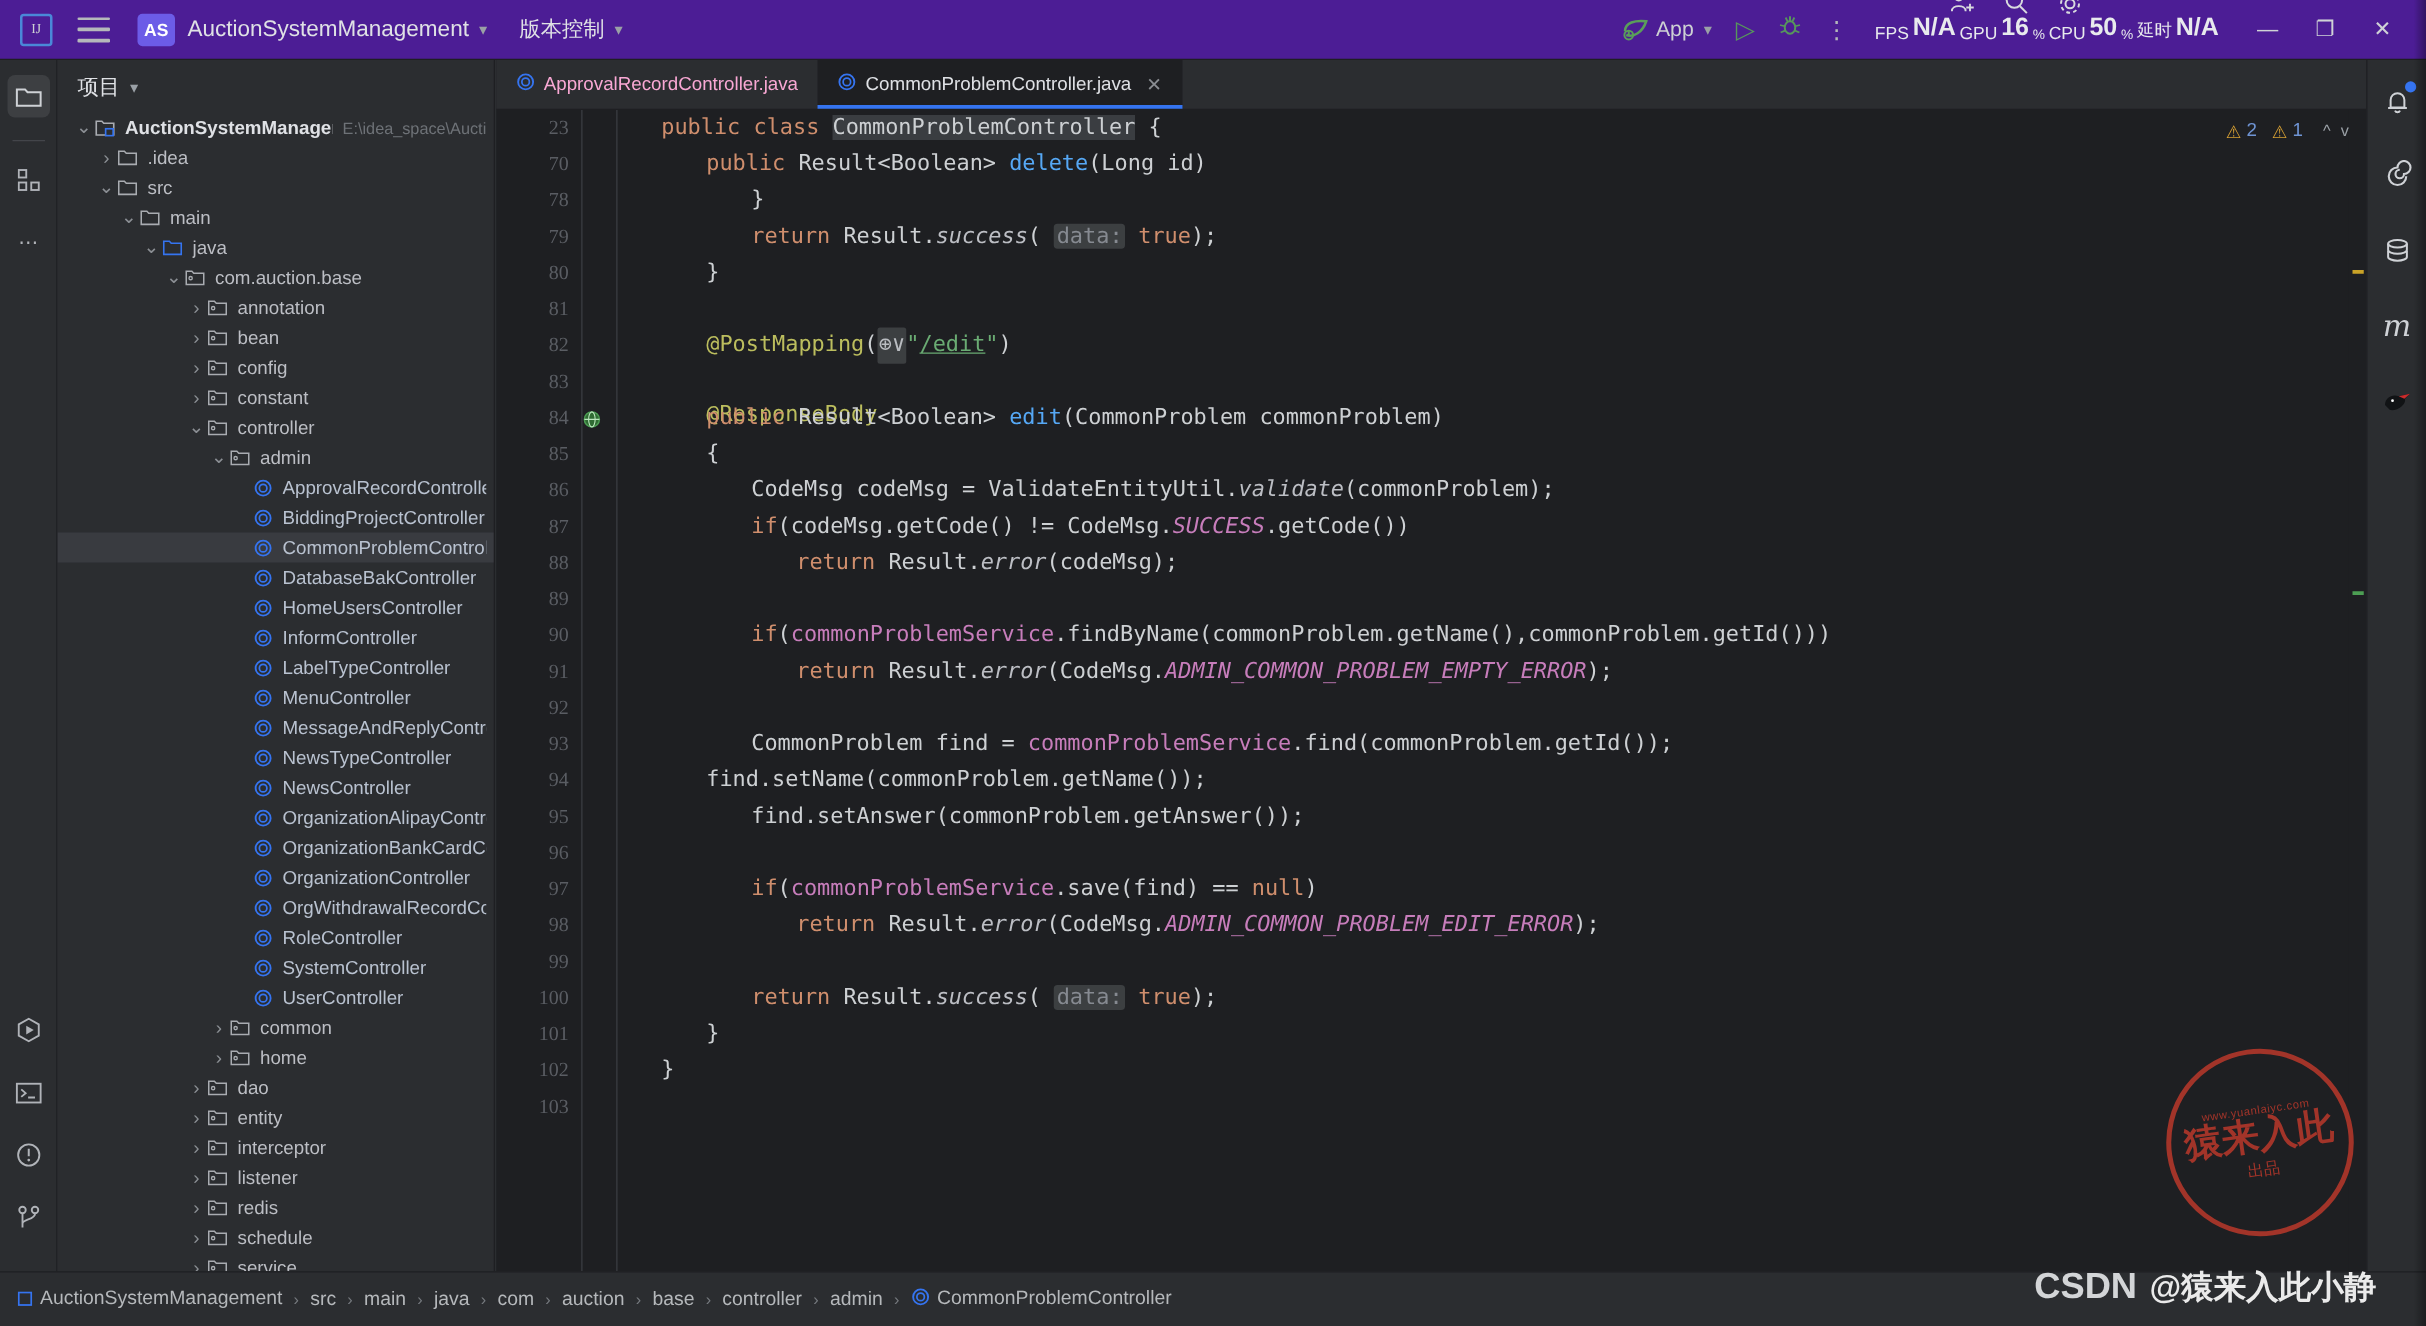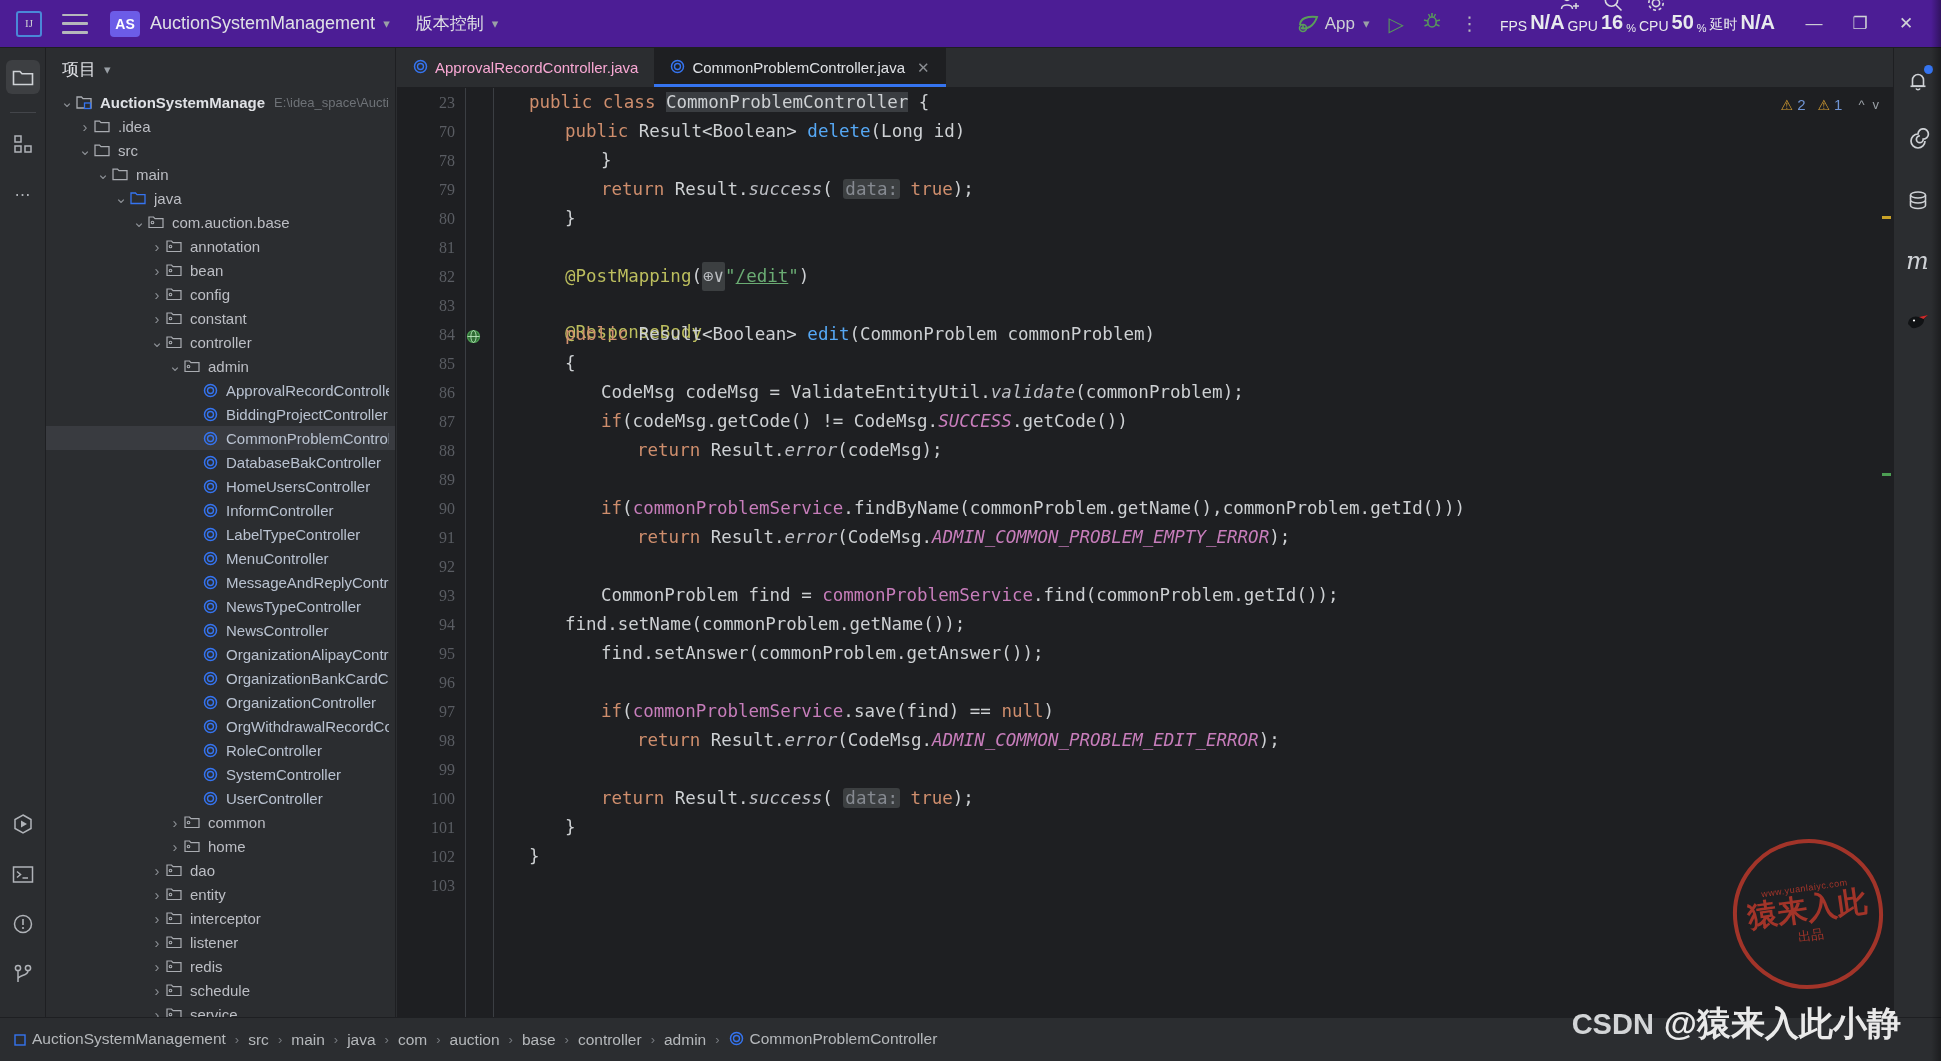--- a/index.html
+++ b/index.html
@@ -136,21 +136,21 @@
   #stamp { position:absolute; right:58px; bottom:72px; width:150px; height:150px;
     border:4px solid #c0392b; border-radius:50%; opacity:.82;
     display:flex; flex-direction:column; align-items:center; justify-content:center;
     color:#c0392b; transform:rotate(-8deg); }
   #stamp .s1 { font-size:9px; letter-spacing:.5px; }
   #stamp .s2 { font-size:30px; font-weight:bold; line-height:1.05;
     font-family:"DejaVu Sans", sans-serif; }
   #stamp .s3 { font-size:13px; margin-top:2px; }
   #csdn { position:absolute; right:40px; bottom:14px; display:flex; align-items:center;
     font-size:29px; color:#e6e8ea; font-weight:bold; opacity:.9; }
-  #csdn .cn { color:#fff; font-size:34px; margin-left:10px; }
+  #csdn .cn { color:#fff; font-size:26px; margin-left:10px; }
   .shadow-edge { position:absolute; right:0; top:0; width:10px; height:1061px;
     background:linear-gradient(90deg, rgba(0,0,0,0), rgba(0,0,0,.35)); }
 </style>
 </head>
 <body>
 
 <div id="app">
 
   <div id="titlebar">
     <div class="ij-logo">IJ</div>

